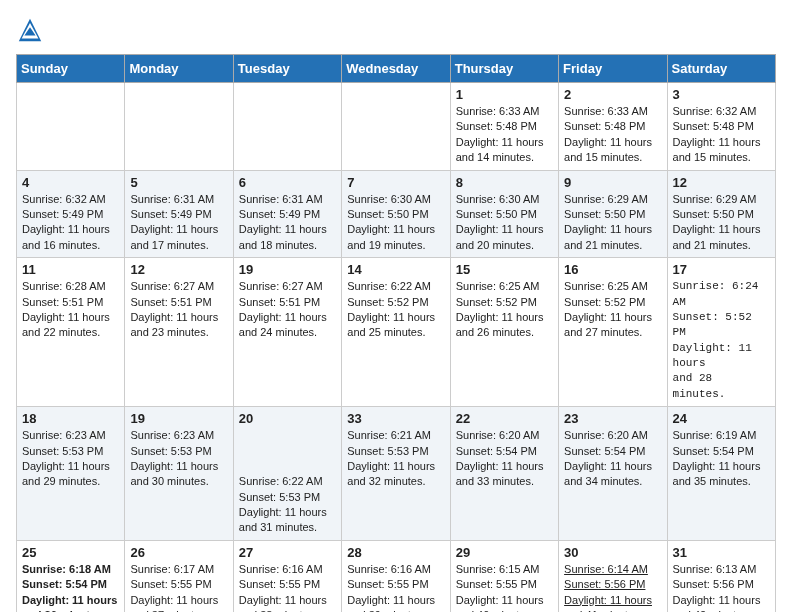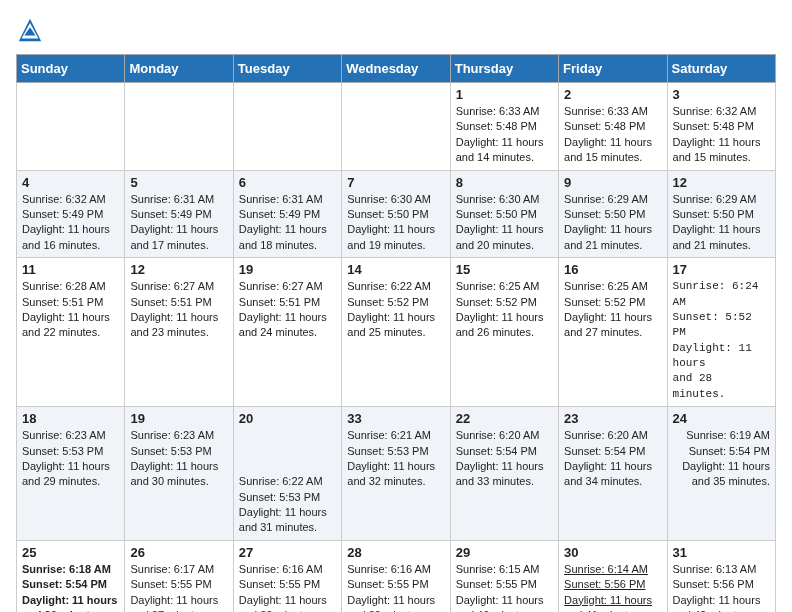--- a/index.html
+++ b/index.html
@@ -290,21 +290,21 @@
         </td>
         <td>
           <div class="day-number">23</div>
           <div class="day-info" style="white-space: pre-line;">Sunrise: 6:20 AM
 Sunset: 5:54 PM
 Daylight: 11 hours
 and 34 minutes.</div>
         </td>
         <td>
           <div class="day-number">24</div>
-          <div class="day-info" style="white-space: pre-line; text-align: right;">Sunrise: 6:19 AM
+          <div class="day-info" style="white-space: pre-line;">Sunrise: 6:19 AM
 Sunset: 5:54 PM
 Daylight: 11 hours
 and 35 minutes.</div>
         </td>
       </tr>
       <tr>
         <td>
           <div class="day-number">25</div>
           <div class="day-info" style="white-space: pre-line; font-weight: bold;">Sunrise: 6:18 AM
 Sunset: 5:54 PM

